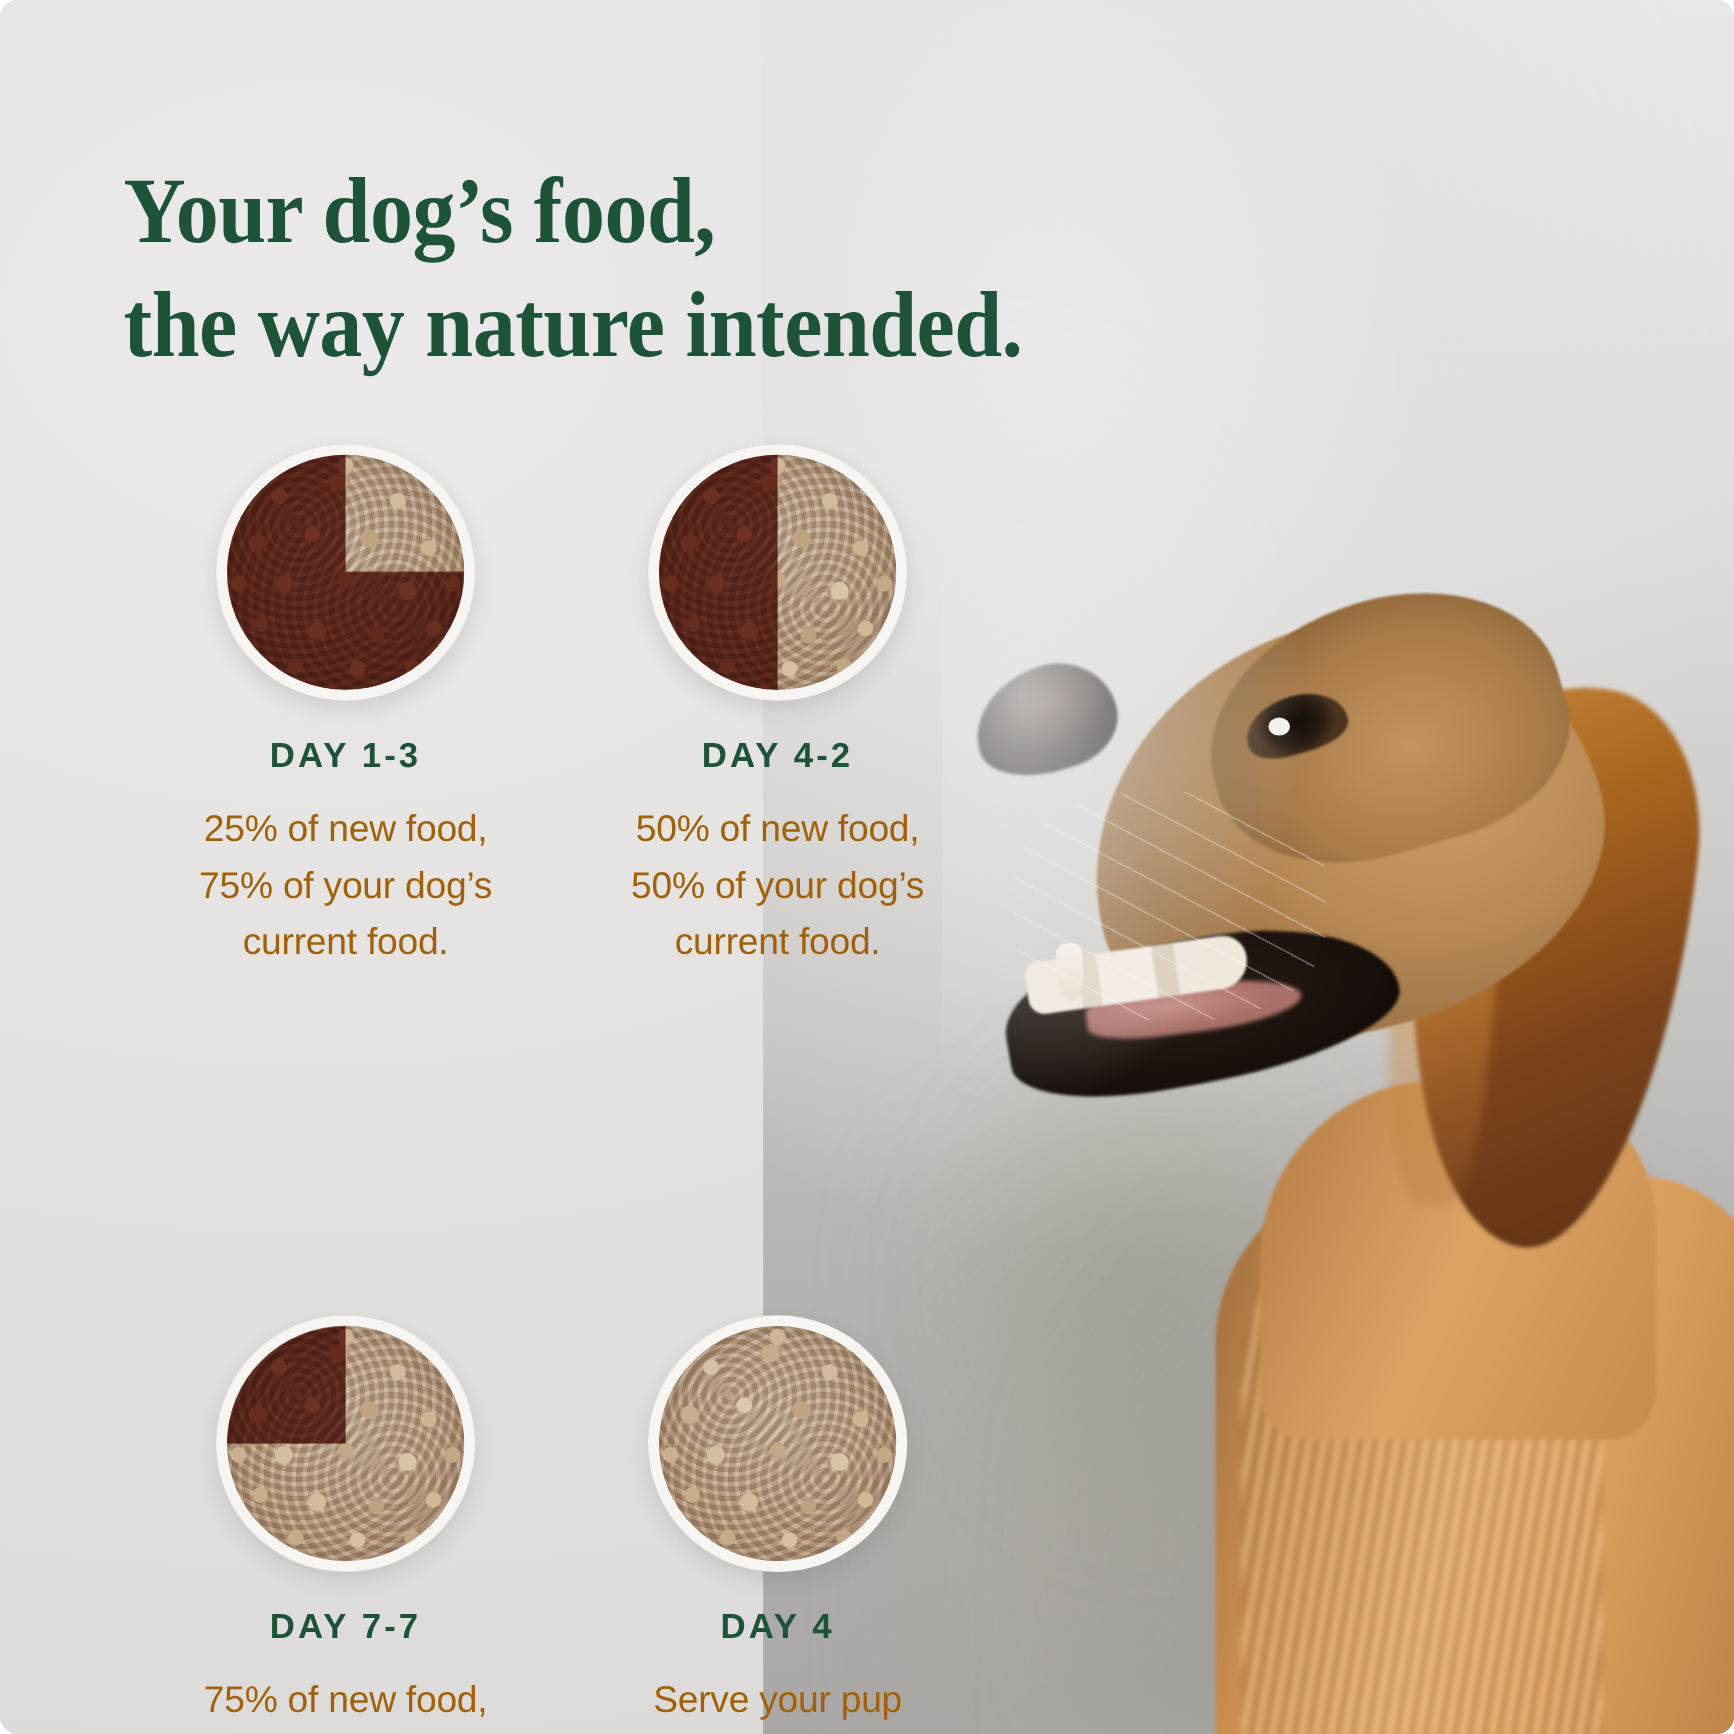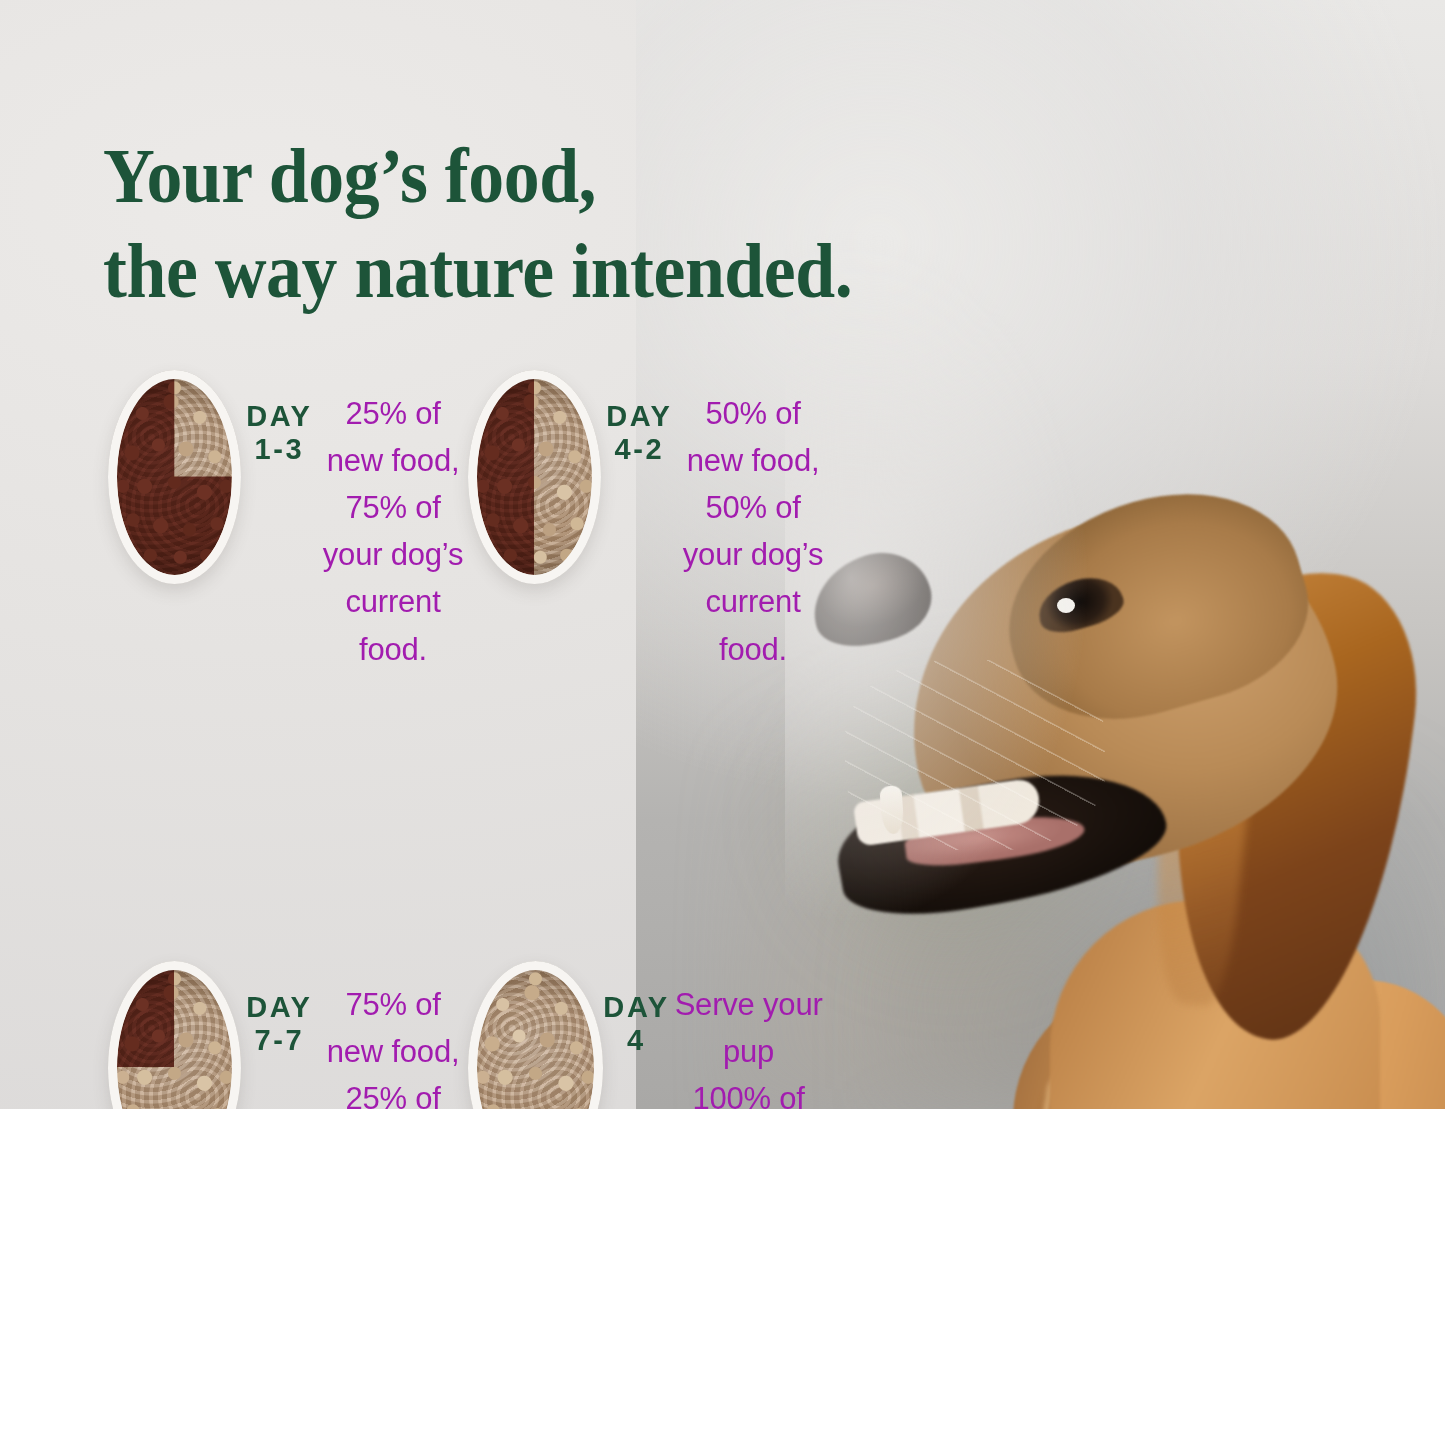--- a/index.html
+++ b/index.html
@@ -3,24 +3,25 @@
 <meta charset="utf-8">
 <style>
   html, body {
     margin: 0;
     padding: 0;
     background: #ffffff;
   }
   .poster {
     position: relative;
     width: 1445px;
-    height: 1109px;
+    height: 1445px;
     overflow: hidden;
     font-family: "Liberation Sans", sans-serif;
     background: #e8e6e4;
+    border-radius: 15px;
   }
 
   
   .bg-base {
     position: absolute;
     inset: 0;
     background:
       radial-gradient(120% 90% at 18% 18%, #eceae8 0%, #e5e3e1 45%, #dcdad9 100%);
   }
   
@@ -85,21 +86,22 @@
   .grid {
     position: absolute;
     left: 108px;
     top: 370px;
     width: 720px;
   }
   .row { display: flex; }
   .card {
     width: 360px;
     display: flex;
-    flex-direction: row;
+    flex-direction: column;
+    align-items: center;
   }
   .card.row2 { padding-top: 288px; }
 
   
   .bowl-wrap {
     position: relative;
     width: 216px;
     height: 214px;
   }
   .bowl {
@@ -175,21 +177,21 @@
     margin-top: 30px;
     color: #1d5439;
     font-family: "Liberation Sans", sans-serif;
     font-weight: 700;
     font-size: 29px;
     letter-spacing: 2.6px;
     text-align: center;
   }
   .desc {
     margin-top: 20px;
-    color: #a21caf;
+    color: #a16207;
     font-family: "Liberation Sans", sans-serif;
     font-weight: 400;
     font-size: 31px;
     line-height: 1.52;
     text-align: center;
     white-space: pre-line;
     letter-spacing: -0.2px;
   }
 
   

